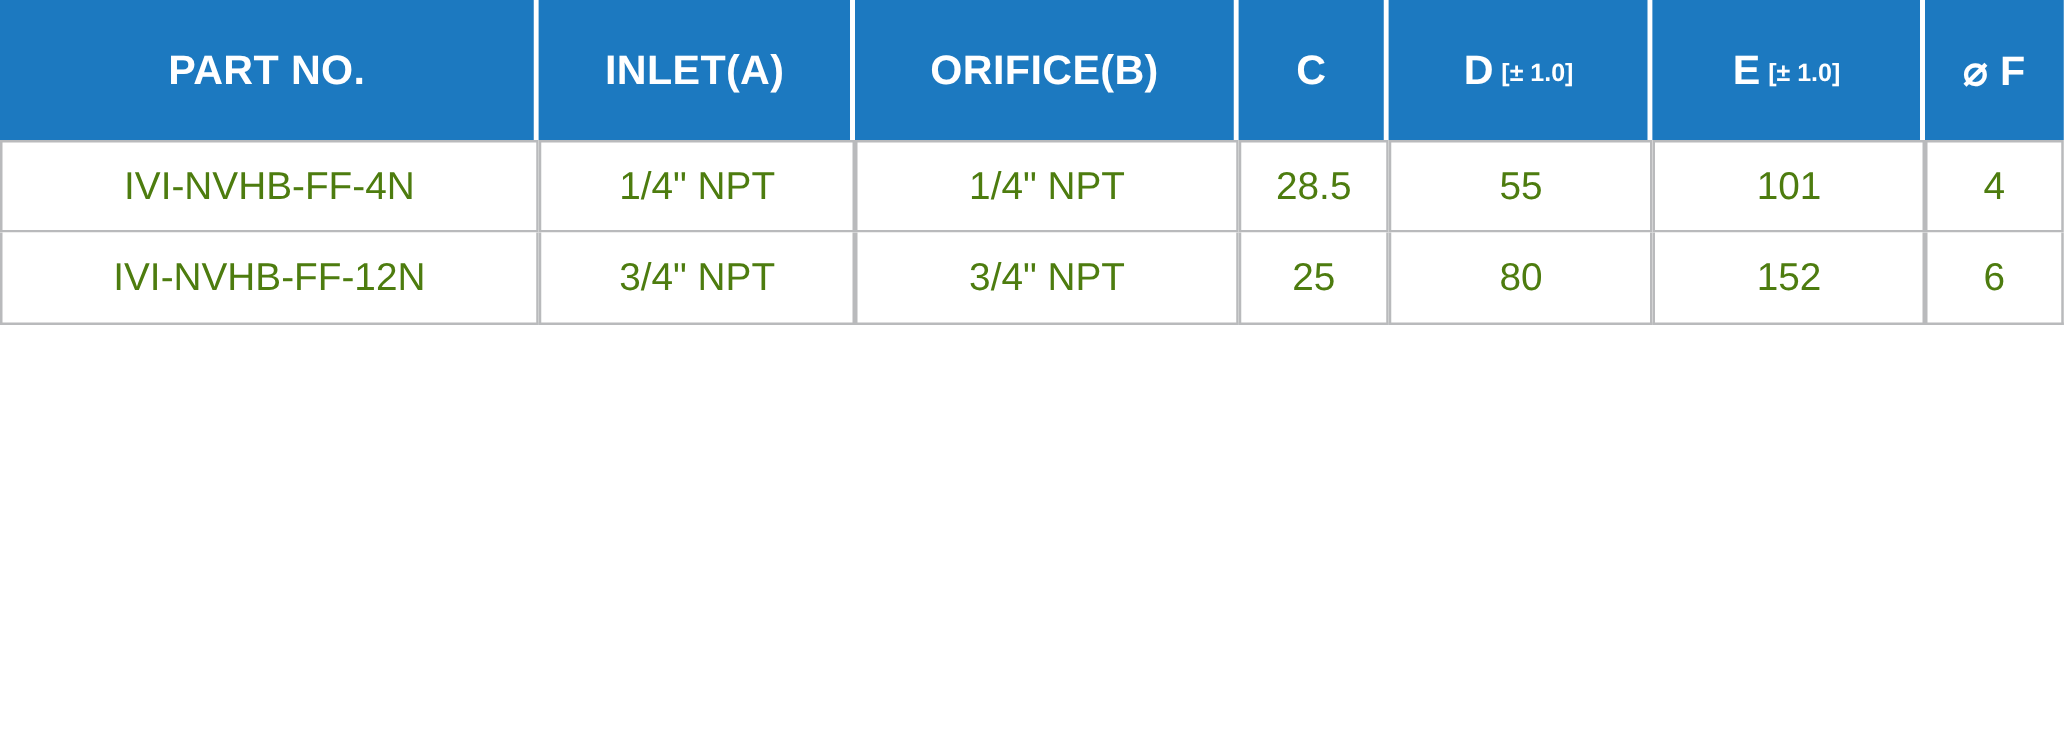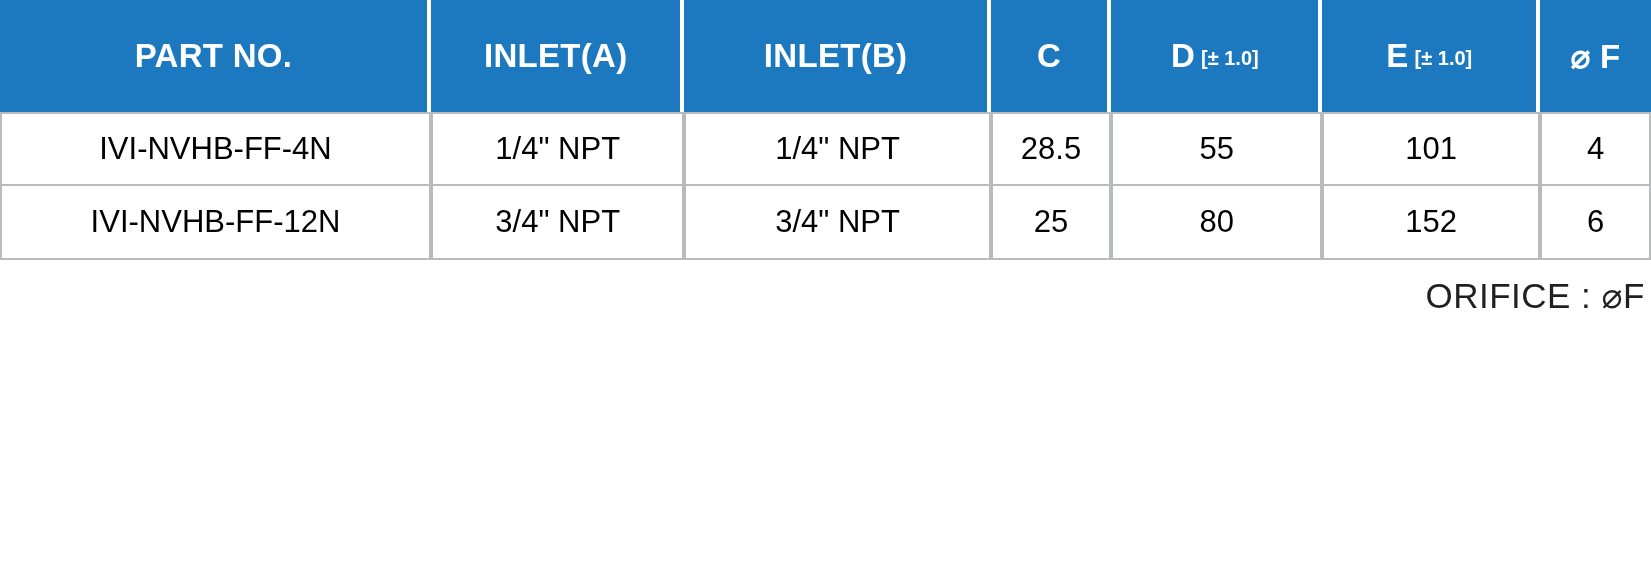--- a/index.html
+++ b/index.html
@@ -50,21 +50,21 @@
     margin-left: 6px;
     position: relative;
     top: -2px;
   }
   
   tbody td {
     height: 74px;
     font-size: 31px;
     text-align: center;
     vertical-align: middle;
-    color: #000000;
+    color: #4d7c0f;
     background: #ffffff;
     border-top: 2px solid #b9babc;
     border-bottom: 2px solid #b9babc;
     border-left: 2px solid #b9babc;
     border-right: 2px solid #b9babc;
     box-sizing: border-box;
     white-space: nowrap;
     padding: 0 4px;
   }
   tbody tr td { border-top: none; }
@@ -98,21 +98,21 @@
       <col class="col-outlet">
       <col class="col-c">
       <col class="col-d">
       <col class="col-e">
       <col class="col-f">
     </colgroup>
     <thead>
       <tr>
         <th><span>PART NO.</span></th>
         <th><span>INLET(A)</span></th>
-        <th><span>INLET(B)</span></th>
+        <th><span>ORIFICE(B)</span></th>
         <th><span>C</span></th>
         <th><span>D</span><span class="tol">[± 1.0]</span></th>
         <th><span>E</span><span class="tol">[± 1.0]</span></th>
         <th><span>⌀ F</span></th>
       </tr>
     </thead>
     <tbody>
       <tr>
         <td>IVI-NVHB-FF-4N</td>
         <td>1/4" NPT</td>
@@ -126,14 +126,13 @@
         <td>IVI-NVHB-FF-12N</td>
         <td>3/4" NPT</td>
         <td>3/4" NPT</td>
         <td>25</td>
         <td>80</td>
         <td>152</td>
         <td>6</td>
       </tr>
     </tbody>
   </table>
-  <div class="footer">ORIFICE : ⌀F</div>
 </div>
 
 </body></html>

